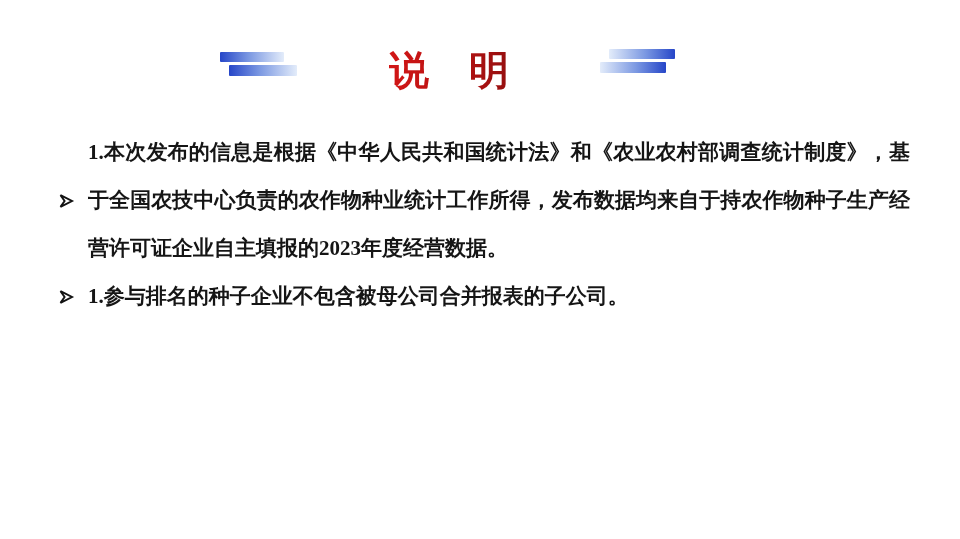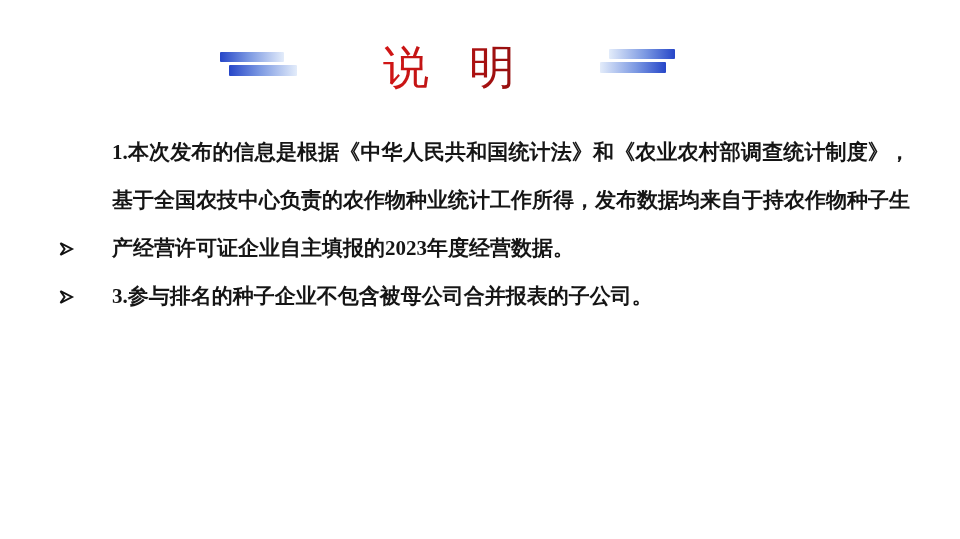--- a/index.html
+++ b/index.html
@@ -4,41 +4,41 @@
 <style>
   html,body{margin:0;padding:0;}
   body{
     width:960px;height:539px;background:#ffffff;overflow:hidden;position:relative;
     font-family:"Liberation Serif","DejaVu Serif",serif;
   }
   .slide{position:absolute;inset:0;background:#ffffff;}
 
   
   .title{
-    position:absolute;left:373px;top:33px;margin:10px;
-    font-size:46px;font-weight:400;letter-spacing:40px;line-height:1.1;
+    position:absolute;left:373px;top:33px;margin:16px;
+    font-size:40px;font-weight:700;letter-spacing:40px;line-height:1.1;
     color:#a81010;
     background:linear-gradient(90deg,#d21616 0%,#b31212 45%,#7d0d0d 100%);
     -webkit-background-clip:text;background-clip:text;
     -webkit-text-fill-color:transparent;
     white-space:nowrap;
   }
   .bar{position:absolute;border-radius:1px;}
   .bar-l1{left:220px;top:52px;width:64px;height:10px;
     background:linear-gradient(90deg,#2646c8 0%,#7b98e2 45%,#e3ecfa 100%);}
   .bar-l2{left:229px;top:65px;width:68px;height:11px;
     background:linear-gradient(90deg,#2646c8 0%,#7b98e2 45%,#e3ecfa 100%);}
   .bar-r1{left:609px;top:49px;width:66px;height:10px;
     background:linear-gradient(90deg,#e3ecfa 0%,#7b98e2 55%,#2646c8 100%);}
   .bar-r2{left:600px;top:62px;width:66px;height:11px;
     background:linear-gradient(90deg,#e3ecfa 0%,#7b98e2 55%,#2646c8 100%);}
 
   
   .bullets{position:absolute;left:58px;top:128px;width:852px;}
-  .bullet{display:flex;align-items:flex-end;gap:24px;}
+  .bullet{display:flex;align-items:center;}
   .bullet .arrow{
     flex:0 0 30px;width:30px;height:48px;
     display:flex;align-items:center;justify-content:flex-start;
   }
   .bullet .arrow svg{display:block;margin-top:2px;}
   .bullet p{
     flex:1;margin:0;
     font-size:21px;line-height:48px;font-weight:700;
     color:#151515;text-align:justify;
   }
@@ -72,18 +72,18 @@
     </div>
 
 
     <div class="bullet">
       <span class="arrow">
         <svg width="17" height="16" viewBox="0 0 17 16">
           <path d="M2.5 2.2 L14 8 L2.5 13.8 L6.6 8 Z" fill="#ffffff" stroke="#121212" stroke-width="1.9" stroke-linejoin="miter"></path>
         </svg>
       </span>
       <p>
-        <span class="seg-black">3.参与排名的种子企业不包含被母公司合并报表的子公司。</span>
+        <span class="seg-black">1.参与排名的种子企业不包含被母公司合并报表的子公司。</span>
       </p>
     </div>
 
   </main>
 </div>
 
 </body></html>

